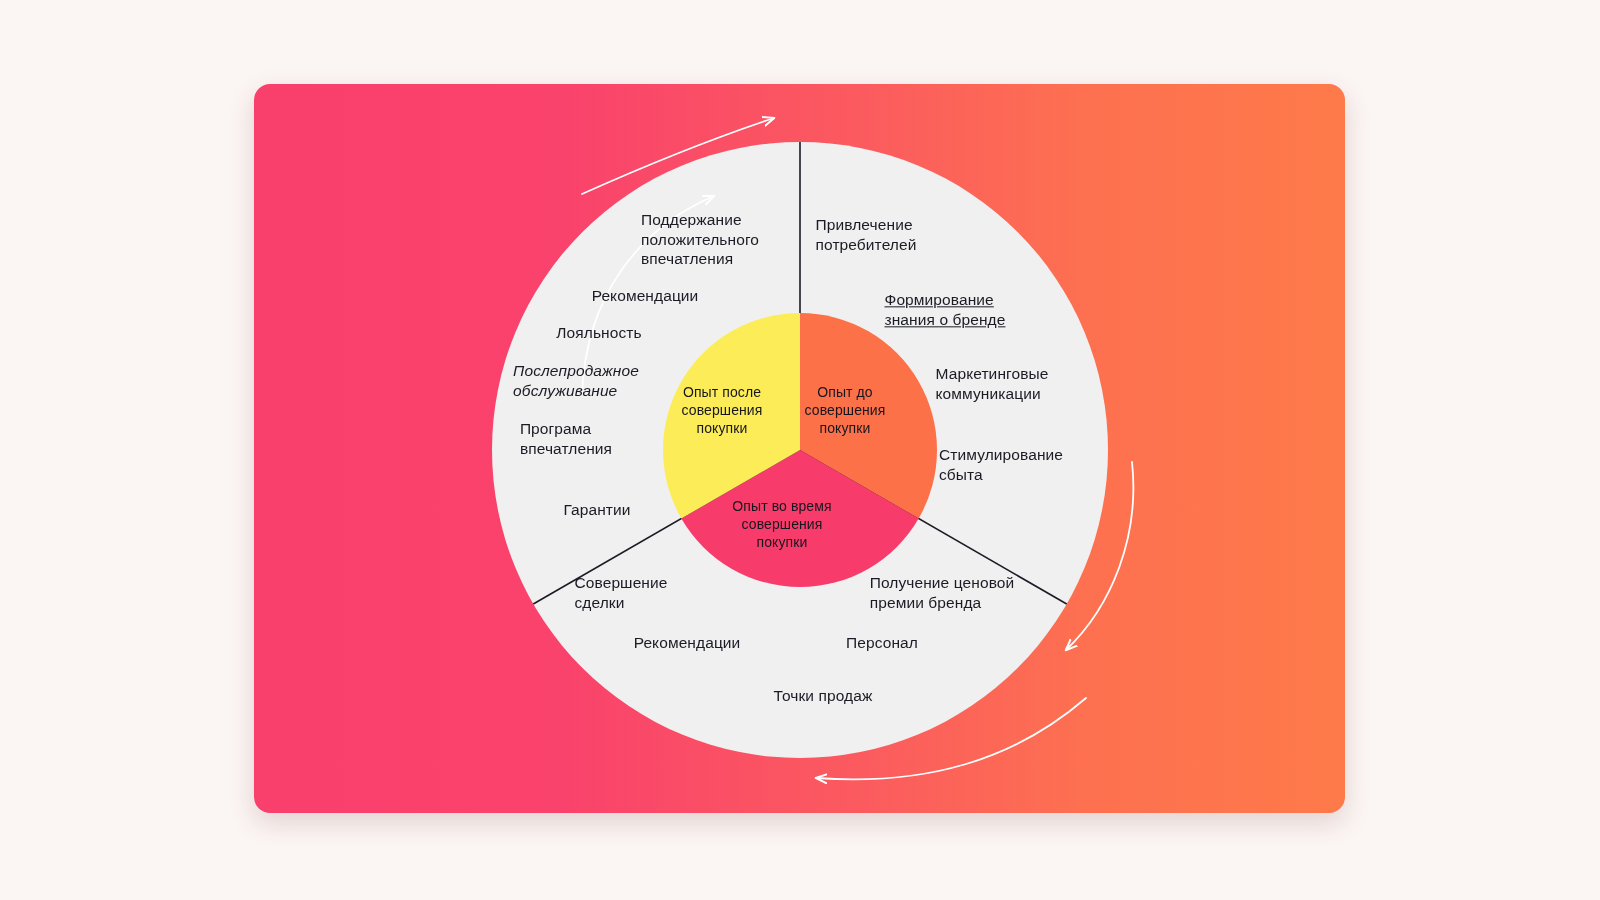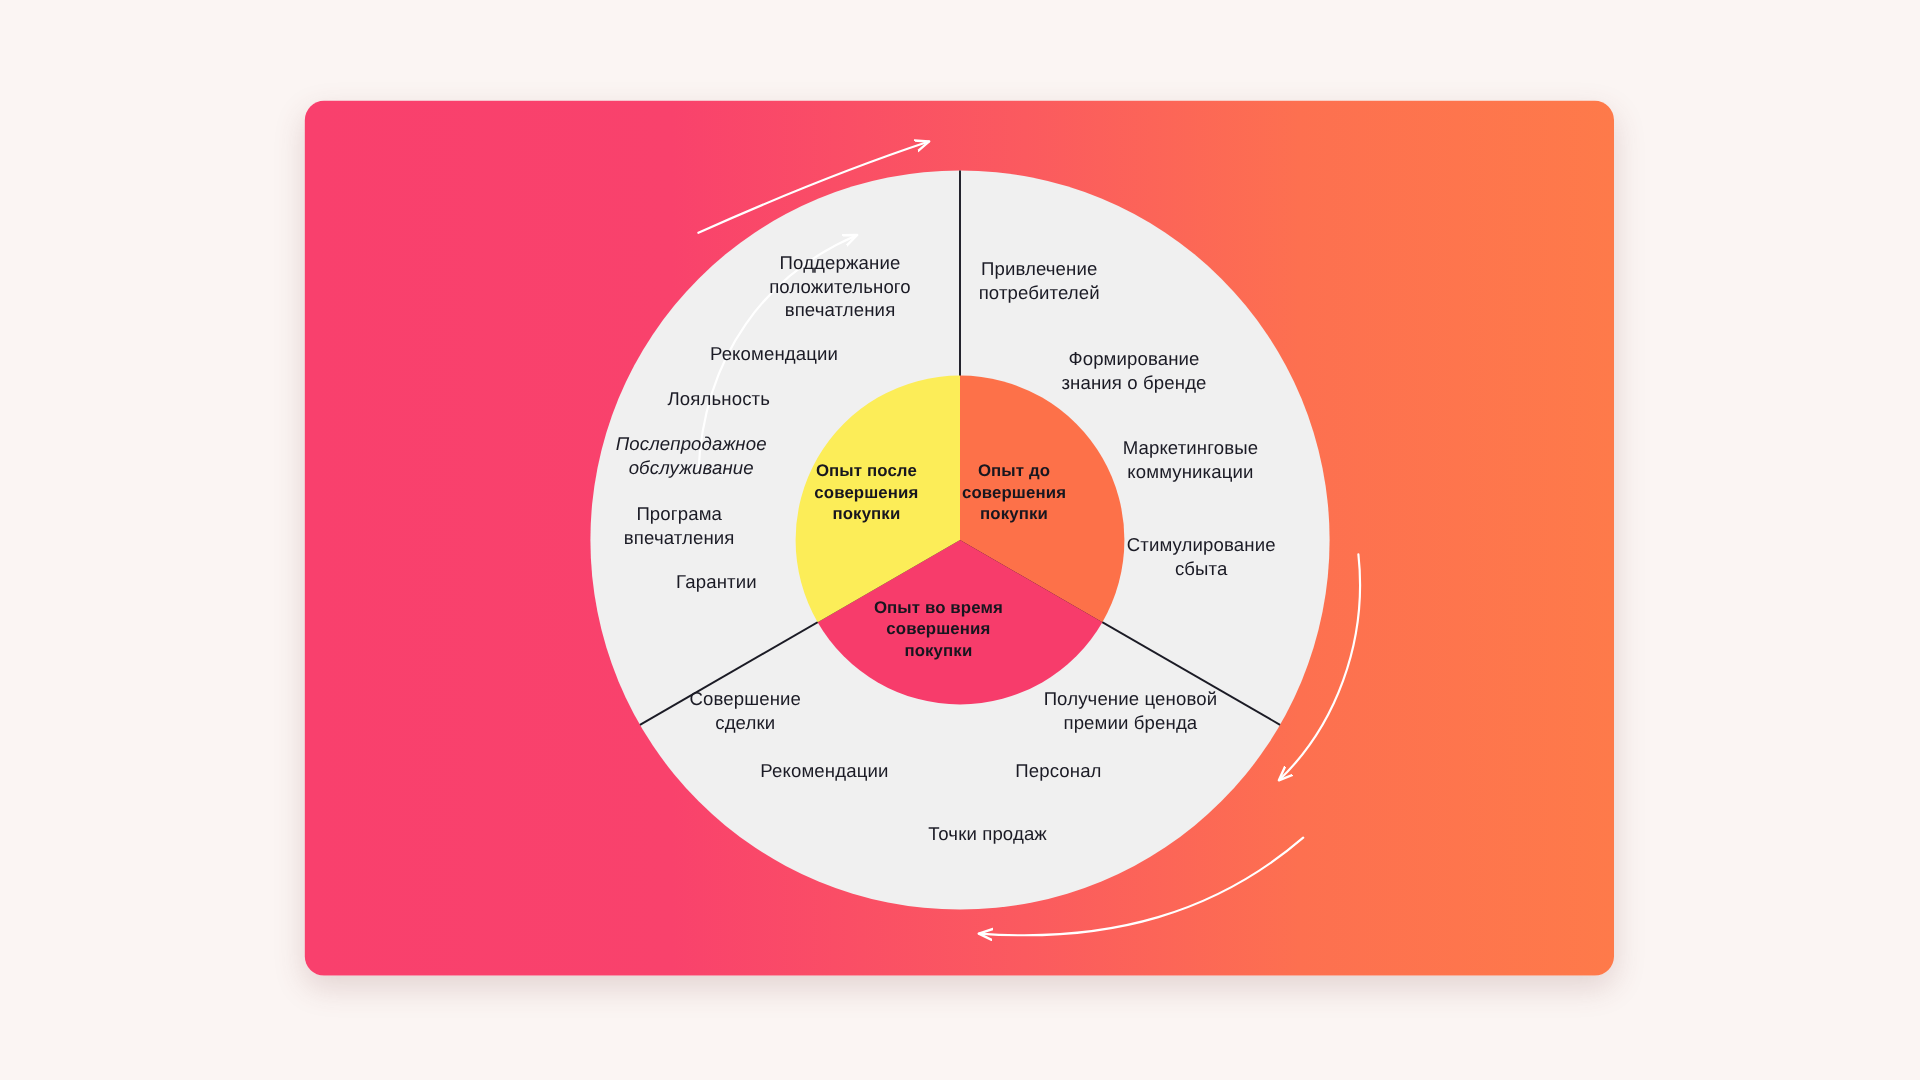--- a/index.html
+++ b/index.html
@@ -34,31 +34,30 @@
     top: 0;
     width: 1091px;
     height: 729px;
   }
   .lbl {
     position: absolute;
     color: #1b1b25;
     font-family: "Liberation Sans", sans-serif;
     font-size: 15.5px;
     line-height: 1.27;
-    text-align: center;
     transform: translate(-50%, -50%);
     white-space: pre-line;
     letter-spacing: 0.1px;
   }
   .inner-lbl {
     position: absolute;
     color: #17161f;
     font-family: "Liberation Sans", sans-serif;
     font-size: 14px;
-    font-weight: bold;
+    font-weight: normal;
     line-height: 1.3;
     text-align: center;
     transform: translate(-50%, -50%);
     white-space: pre-line;
     letter-spacing: 0.1px;
   }
 </style>
 </head>
 <body>
 
@@ -88,34 +87,34 @@
 
         <path d="M 328 110 C 404 76, 472 50, 520 34" fill="none" stroke="#ffffff" stroke-width="1.8" stroke-linecap="round" marker-end="url(#ah)"></path>
 
         <path d="M 878 378 C 886 452, 858 522, 812 566" fill="none" stroke="#ffffff" stroke-width="1.8" stroke-linecap="round" marker-end="url(#ah)"></path>
 
         <path d="M 832 614 C 760 676, 672 702, 562 694" fill="none" stroke="#ffffff" stroke-width="1.8" stroke-linecap="round" marker-end="url(#ah)"></path>
       </svg>
 
       <div class="lbl" style="left: 612px; top: 151px;">Привлечение
 потребителей</div>
-      <div class="lbl" style="left: 691px; top: 226px;">Формирование
+      <div class="lbl" style="left: 691px; top: 226px; text-decoration: underline;">Формирование
 знания о бренде</div>
       <div class="lbl" style="left: 738px; top: 300px;">Маркетинговые
 коммуникации</div>
       <div class="lbl" style="left: 747px; top: 381px;">Стимулирование
 сбыта</div>
       <div class="lbl" style="left: 688px; top: 509px;">Получение ценовой
 премии бренда</div>
       <div class="lbl" style="left: 628px; top: 559px;">Персонал</div>
       <div class="lbl" style="left: 527px; top: 612px; margin-left: 42px;">Точки продаж</div>
       <div class="lbl" style="left: 433px; top: 559px;">Рекомендации</div>
       <div class="lbl" style="left: 367px; top: 509px;">Совершение
 сделки</div>
-      <div class="lbl" style="left: 343px; top: 402px;">Гарантии</div>
+      <div class="lbl" style="left: 343px; top: 426px;">Гарантии</div>
       <div class="lbl" style="left: 312px; top: 355px;">Програма
 впечатления</div>
       <div class="lbl" style="left: 322px; top: 297px; font-style: italic;">Послепродажное
 обслуживание</div>
       <div class="lbl" style="left: 345px; top: 249px;">Лояльность</div>
       <div class="lbl" style="left: 391px; top: 212px;">Рекомендации</div>
       <div class="lbl" style="left: 446px; top: 156px;">Поддержание
 положительного
 впечатления</div>
 

